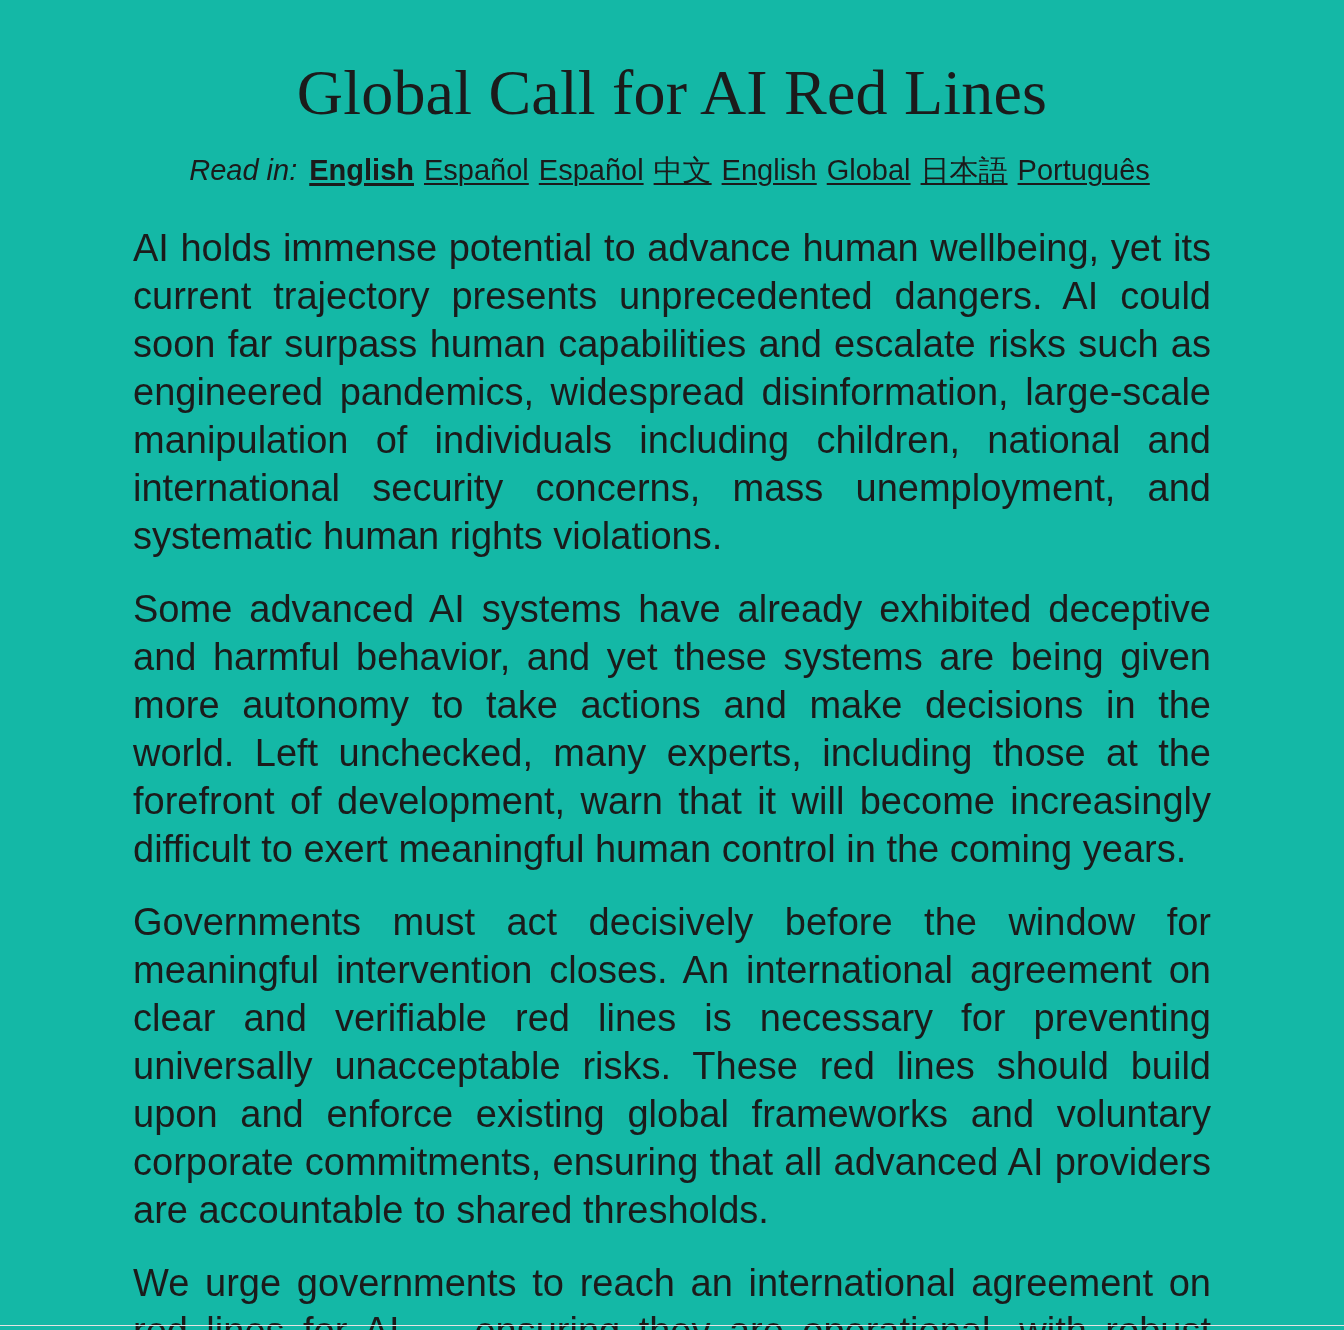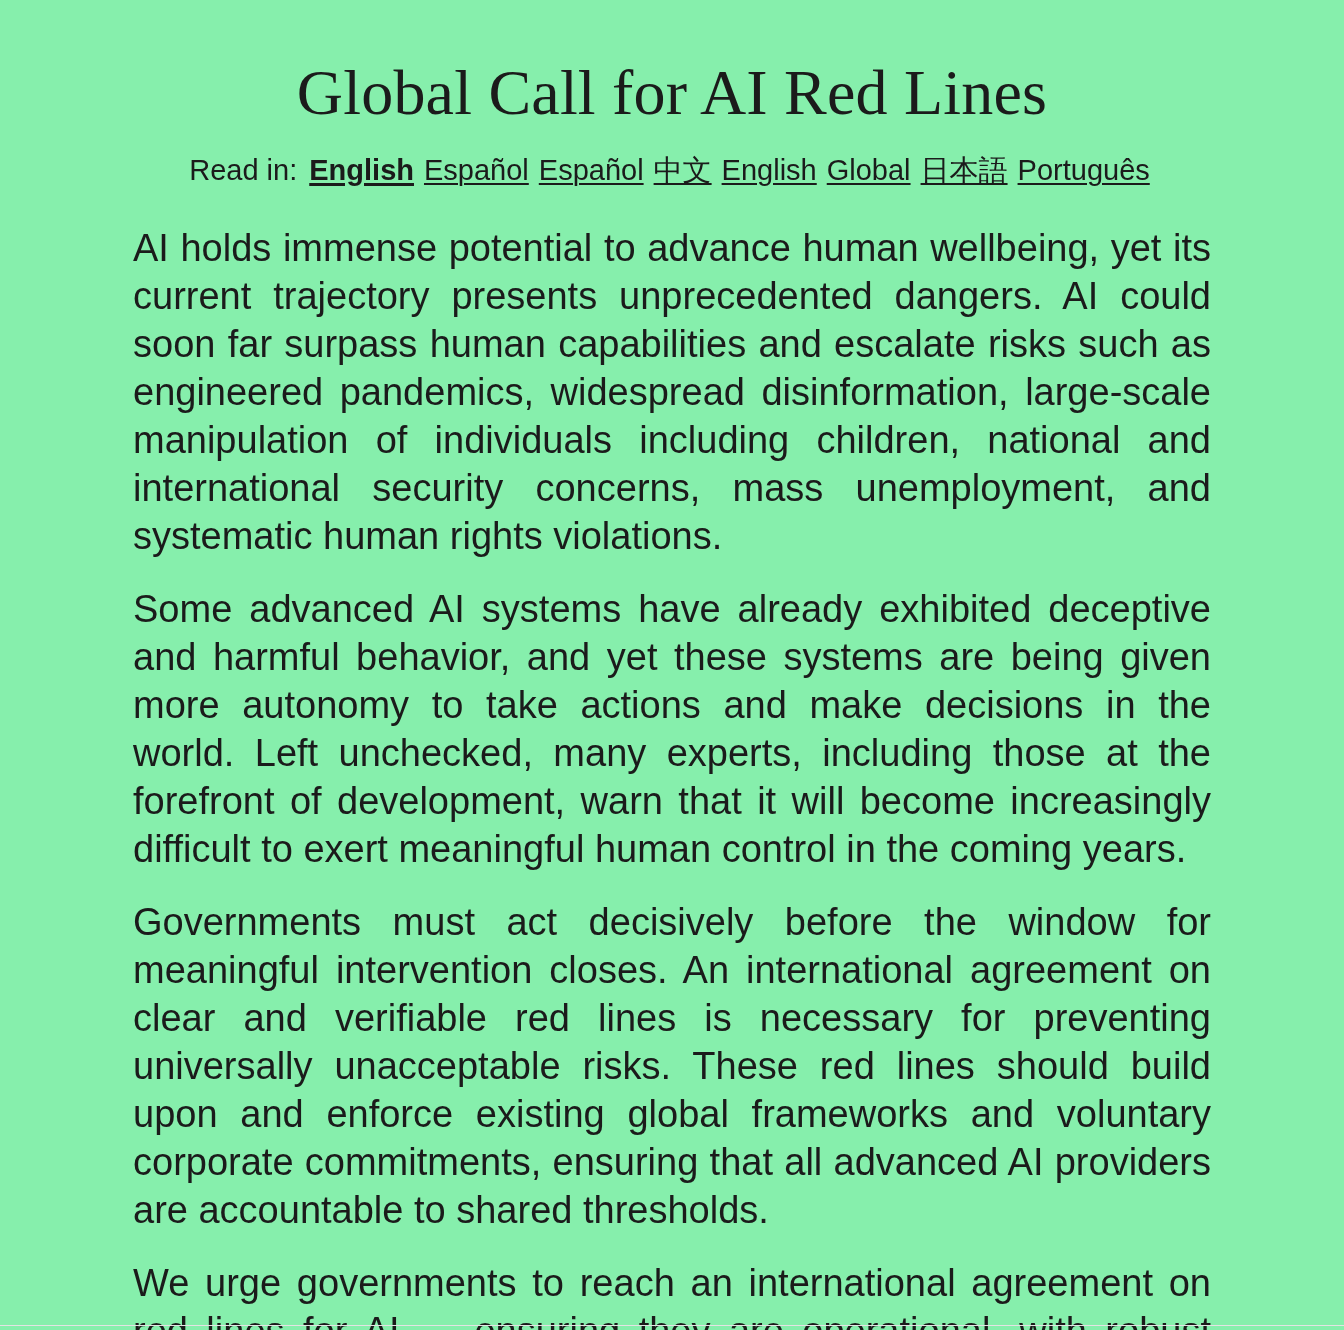--- a/index.html
+++ b/index.html
@@ -15,21 +15,21 @@
     color: #1a1a1a;
     overflow: hidden;
     position: relative;
   }
 
   .page {
     width: 1344px;
     height: 1330px;
     box-sizing: border-box;
     position: relative;
-    background: #86efac;
+    background: #14b8a6;
   }
 
   
   .doc-title {
     font-family: "Liberation Serif", serif;
     font-weight: 400;
     font-size: 64px;
     line-height: 1.15;
     letter-spacing: 0.2px;
     text-align: center;
@@ -44,20 +44,21 @@
     margin-top: 22px;
     font-size: 29px;
     line-height: 1.25;
     color: #1b1b1b;
     white-space: nowrap;
   }
   .lang-label {
     font-weight: 400;
     color: #1b1b1b;
     margin-right: 3px;
+    font-style: italic;
   }
   .lang-link {
     color: #1b1b1b;
     text-decoration: underline;
     text-underline-offset: 3px;
     text-decoration-thickness: 1.5px;
     margin: 0 5px;
     cursor: pointer;
   }
   .lang-link.is-current {

